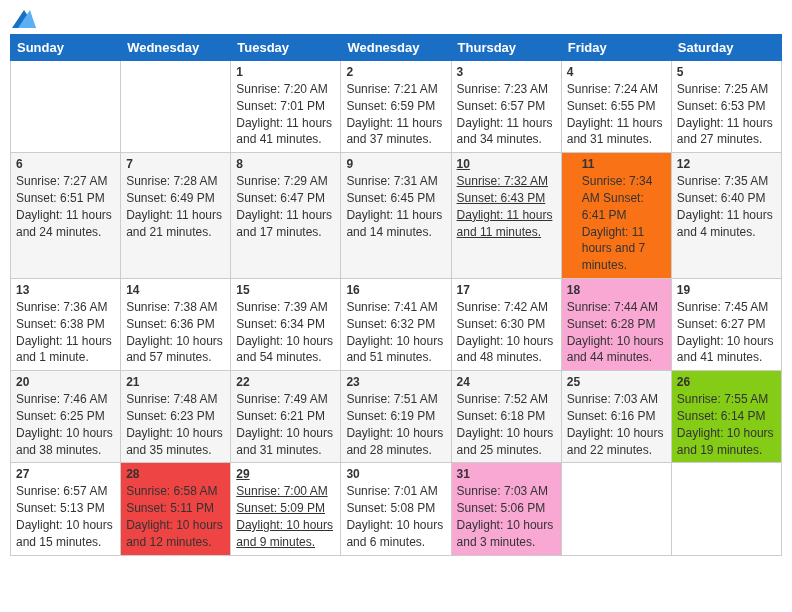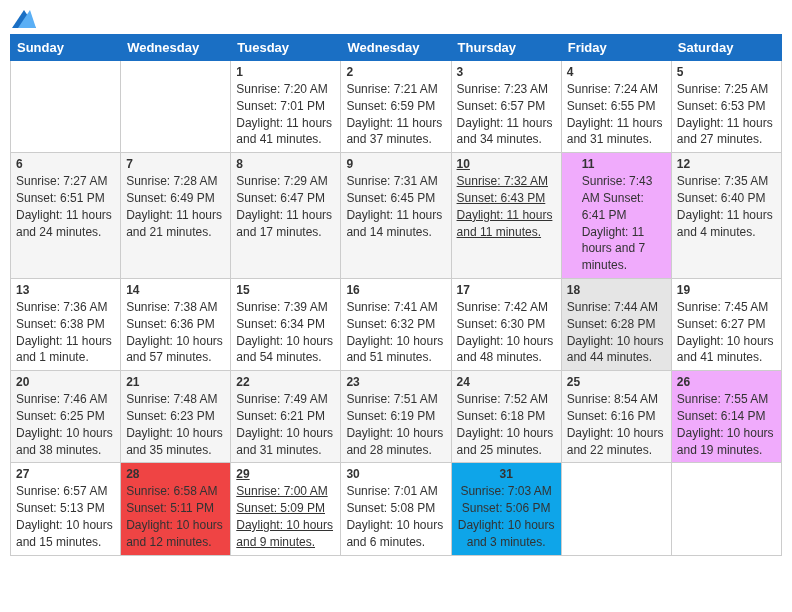--- a/index.html
+++ b/index.html
@@ -188,23 +188,23 @@
           <div class="day-info">Sunrise: 7:31 AM
 Sunset: 6:45 PM
 Daylight: 11 hours and 14 minutes.</div>
         </td>
         <td style="background: rgb(245, 245, 245); text-decoration: underline;">
           <span class="day-number">10</span>
           <div class="day-info">Sunrise: 7:32 AM
 Sunset: 6:43 PM
 Daylight: 11 hours and 11 minutes.</div>
         </td>
-        <td style="background: #f0abfc; padding-left: 20px;">
+        <td style="background: #f97316; padding-left: 20px;">
           <span class="day-number">11</span>
-          <div class="day-info">Sunrise: 7:43 AM
+          <div class="day-info">Sunrise: 7:34 AM
 Sunset: 6:41 PM
 Daylight: 11 hours and 7 minutes.</div>
         </td>
         <td style="background: rgb(245, 245, 245); margin-left: 16px;">
           <span class="day-number">12</span>
           <div class="day-info">Sunrise: 7:35 AM
 Sunset: 6:40 PM
 Daylight: 11 hours and 4 minutes.</div>
         </td>
       </tr>
@@ -232,21 +232,21 @@
           <div class="day-info">Sunrise: 7:41 AM
 Sunset: 6:32 PM
 Daylight: 10 hours and 51 minutes.</div>
         </td>
         <td style="background: rgb(255, 255, 255);">
           <span class="day-number">17</span>
           <div class="day-info">Sunrise: 7:42 AM
 Sunset: 6:30 PM
 Daylight: 10 hours and 48 minutes.</div>
         </td>
-        <td style="background: #e5e5e5;">
+        <td style="background: #f9a8d4;">
           <span class="day-number">18</span>
           <div class="day-info">Sunrise: 7:44 AM
 Sunset: 6:28 PM
 Daylight: 10 hours and 44 minutes.</div>
         </td>
         <td style="background: rgb(255, 255, 255);">
           <span class="day-number">19</span>
           <div class="day-info">Sunrise: 7:45 AM
 Sunset: 6:27 PM
 Daylight: 10 hours and 41 minutes.</div>
@@ -278,25 +278,25 @@
 Daylight: 10 hours and 28 minutes.</div>
         </td>
         <td style="background: rgb(245, 245, 245);">
           <span class="day-number">24</span>
           <div class="day-info">Sunrise: 7:52 AM
 Sunset: 6:18 PM
 Daylight: 10 hours and 25 minutes.</div>
         </td>
         <td style="background: rgb(245, 245, 245);">
           <span class="day-number">25</span>
-          <div class="day-info">Sunrise: 8:54 AM
+          <div class="day-info">Sunrise: 7:03 AM
 Sunset: 6:16 PM
 Daylight: 10 hours and 22 minutes.</div>
         </td>
-        <td style="background: #f0abfc;">
+        <td style="background: #84cc16;">
           <span class="day-number">26</span>
           <div class="day-info">Sunrise: 7:55 AM
 Sunset: 6:14 PM
 Daylight: 10 hours and 19 minutes.</div>
         </td>
       </tr>
       <tr>
         <td style="background: rgb(255, 255, 255); border-radius: 25px;">
           <span class="day-number">27</span>
           <div class="day-info">Sunrise: 6:57 AM
@@ -314,21 +314,21 @@
           <div class="day-info">Sunrise: 7:00 AM
 Sunset: 5:09 PM
 Daylight: 10 hours and 9 minutes.</div>
         </td>
         <td style="background: rgb(255, 255, 255);">
           <span class="day-number">30</span>
           <div class="day-info">Sunrise: 7:01 AM
 Sunset: 5:08 PM
 Daylight: 10 hours and 6 minutes.</div>
         </td>
-        <td style="background: #0ea5e9; text-align: center;">
+        <td style="background: #f9a8d4;">
           <span class="day-number">31</span>
           <div class="day-info">Sunrise: 7:03 AM
 Sunset: 5:06 PM
 Daylight: 10 hours and 3 minutes.</div>
         </td>
         <td class="empty-cell" style="background: rgb(255, 255, 255);"></td>
         <td class="empty-cell" style="background: rgb(255, 255, 255);"></td>
       </tr>
     </tbody>
 </table>

